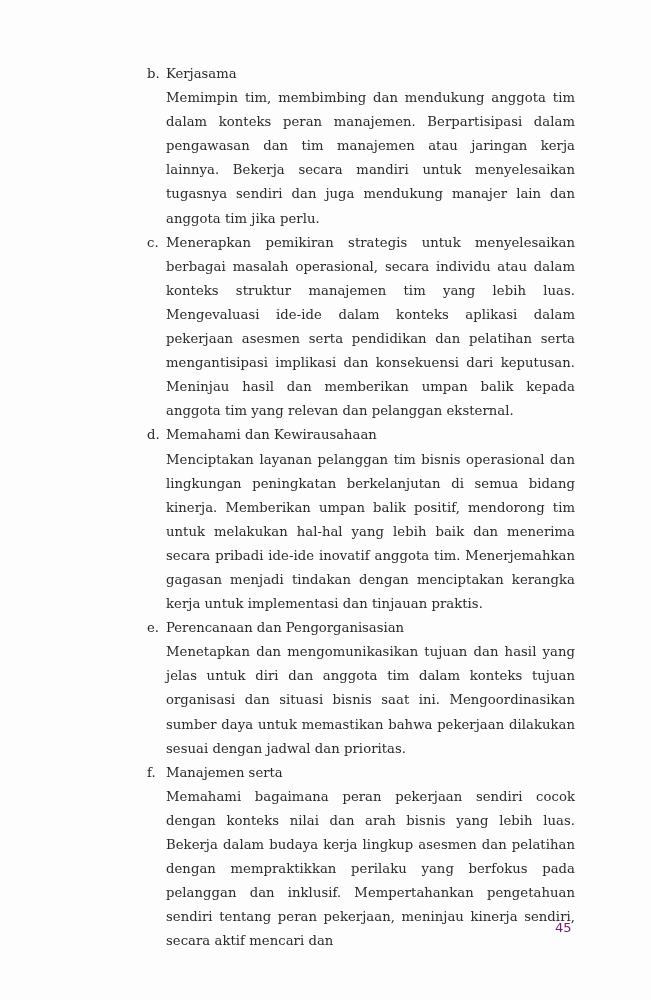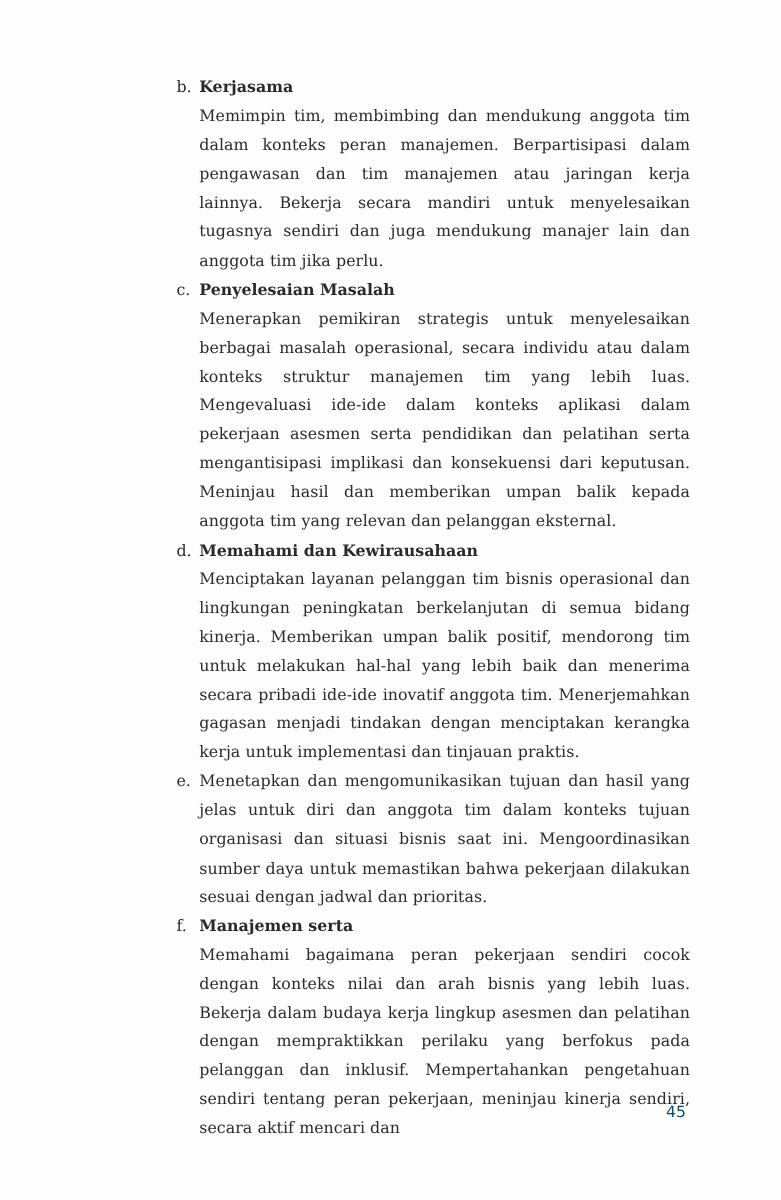--- a/index.html
+++ b/index.html
@@ -9,54 +9,54 @@
     background: #fdfdfd;
     font-family: "DejaVu Serif", "Liberation Serif", serif;
     color: #2a2a2a;
   }
   .content {
     position: absolute; left: 147px; top: 62px; width: 428px;
     font-size: 13.2px; line-height: 24.1px;
   }
   .item { position: relative; padding-left: 19px; }
   .marker { position: absolute; left: 0; top: 0; }
-  .heading { display: block; font-weight: bold; }
+  .heading { display: block; }
   .body { display: block; text-align: justify; letter-spacing: 0.05px; }
   .page-number {
     position: absolute; left: 555px; top: 920px;
     font-family: "DejaVu Sans", "Liberation Sans", sans-serif;
-    font-size: 13px; color: #0c4a6e; text-align: right;
+    font-size: 13px; color: #701a75; text-align: right;
   }
 </style>
 </head>
 <body>
 
 <div class="page">
   <div class="content">
 
     <div class="item">
       <span class="marker">b.</span>
       <span class="heading">Kerjasama</span>
       <span class="body">Memimpin tim, membimbing dan mendukung anggota tim dalam konteks peran manajemen. Berpartisipasi dalam pengawasan dan tim manajemen atau jaringan kerja lainnya. Bekerja secara mandiri untuk menyelesaikan tugasnya sendiri dan juga mendukung manajer lain dan anggota tim jika perlu.</span>
     </div>
 
     <div class="item">
       <span class="marker">c.</span>
-      <span class="heading">Penyelesaian Masalah</span>
       <span class="body">Menerapkan pemikiran strategis untuk menyelesaikan berbagai masalah operasional, secara individu atau dalam konteks struktur manajemen tim yang lebih luas. Mengevaluasi ide-ide dalam konteks aplikasi dalam pekerjaan asesmen serta pendidikan dan pelatihan serta mengantisipasi implikasi dan konsekuensi dari keputusan. Meninjau hasil dan memberikan umpan balik kepada anggota tim yang relevan dan pelanggan eksternal.</span>
     </div>
 
     <div class="item">
       <span class="marker">d.</span>
       <span class="heading">Memahami dan Kewirausahaan</span>
       <span class="body">Menciptakan layanan pelanggan tim bisnis operasional dan lingkungan peningkatan berkelanjutan di semua bidang kinerja. Memberikan umpan balik positif, mendorong tim untuk melakukan hal-hal yang lebih baik dan menerima secara pribadi ide-ide inovatif anggota tim. Menerjemahkan gagasan menjadi tindakan dengan menciptakan kerangka kerja untuk implementasi dan tinjauan praktis.</span>
     </div>
 
     <div class="item">
       <span class="marker">e.</span>
+      <span class="heading">Perencanaan dan Pengorganisasian</span>
       <span class="body">Menetapkan dan mengomunikasikan tujuan dan hasil yang jelas untuk diri dan anggota tim dalam konteks tujuan organisasi dan situasi bisnis saat ini. Mengoordinasikan sumber daya untuk memastikan bahwa pekerjaan dilakukan sesuai dengan jadwal dan prioritas.</span>
     </div>
 
     <div class="item">
       <span class="marker">f.</span>
       <span class="heading">Manajemen serta</span>
       <span class="body">Memahami bagaimana peran pekerjaan sendiri cocok dengan konteks nilai dan arah bisnis yang lebih luas. Bekerja dalam budaya kerja lingkup asesmen dan pelatihan dengan mempraktikkan perilaku yang berfokus pada pelanggan dan inklusif. Mempertahankan pengetahuan sendiri tentang peran pekerjaan, meninjau kinerja sendiri, secara aktif mencari dan</span>
     </div>
 
   </div>

